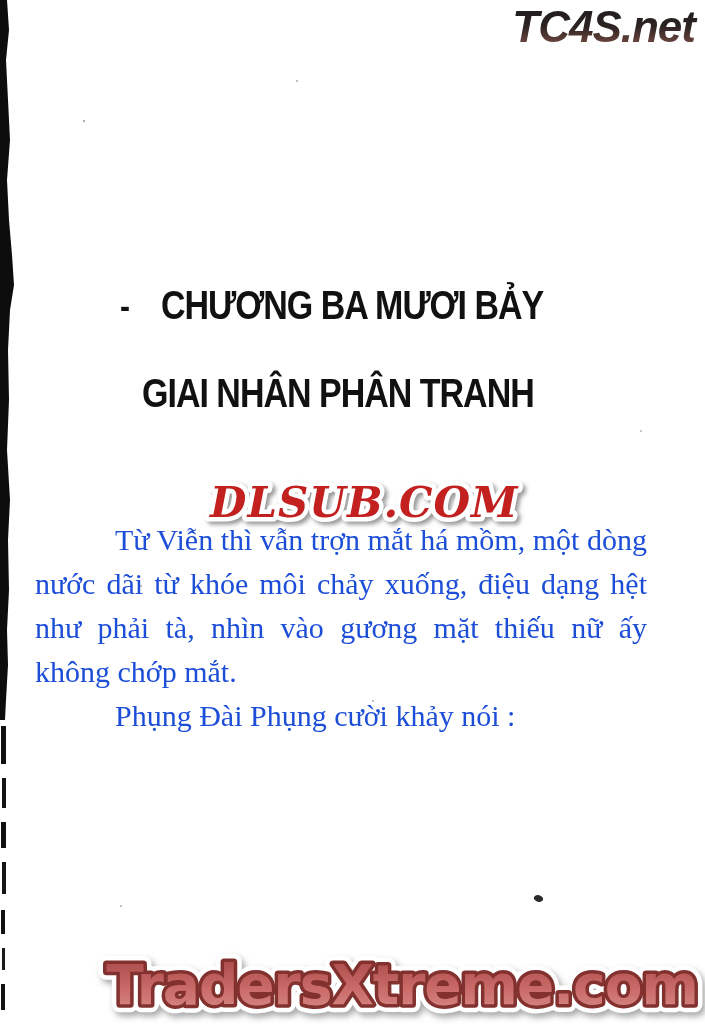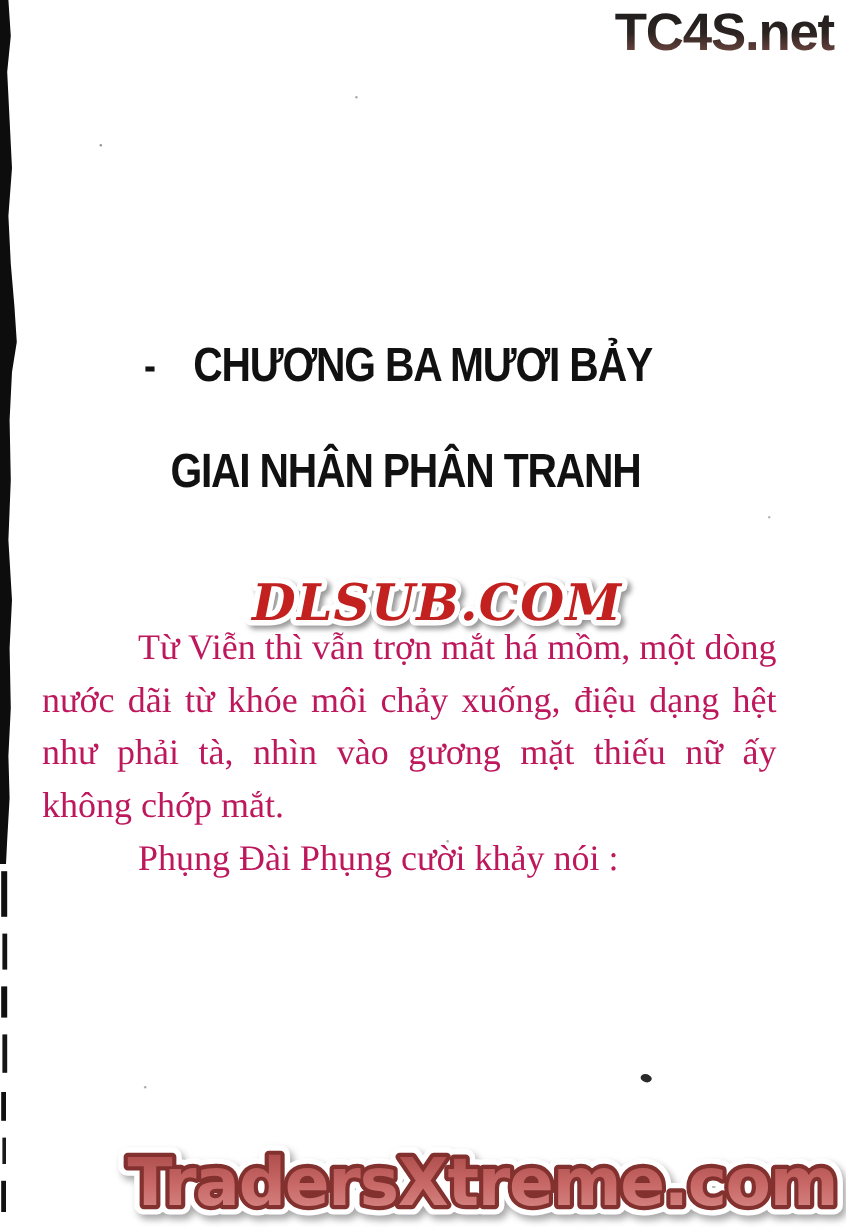--- a/index.html
+++ b/index.html
@@ -17,26 +17,26 @@
     font-weight:700;color:#111;
     font-size:34px;letter-spacing:-1px;white-space:nowrap;
     transform:scaleY(1.18);transform-origin:left center;
   }
   .chapter-title-row{left:120px;top:286px;display:flex;align-items:center;}
   .chapter-dash{margin-right:32px;font-size:30px;}
   .chapter-subtitle{left:142px;top:374px;}
   
   .body-text{
     position:absolute;left:35px;top:518px;width:612px;z-index:2;
-    font-size:30px;line-height:44px;color:#be185d;
+    font-size:30px;line-height:44px;color:#1d4ed8;
     text-align:justify;
   }
   .body-text p{margin:0;text-indent:80px;}
   
-  .wm-tc4s{position:absolute;right:6px;top:0px;z-index:10;}
+  .wm-tc4s{position:absolute;right:6px;top:0px;z-index:10;font-style:italic;}
   .wm-dlsub{position:absolute;left:198px;top:468px;z-index:10;
     filter:drop-shadow(3px 3px 2px rgba(70,70,70,0.55));font-style:italic;}
   .wm-traders{position:absolute;left:92px;top:942px;z-index:10;
     filter:drop-shadow(3px 4px 3px rgba(110,110,110,0.6));}
   svg text{font-weight:700;}
   
   .scan-specks{position:absolute;inset:0;z-index:1;}
   .speck{position:absolute;background:#2a2a2a;border-radius:50%;}
 </style>
 </head>

